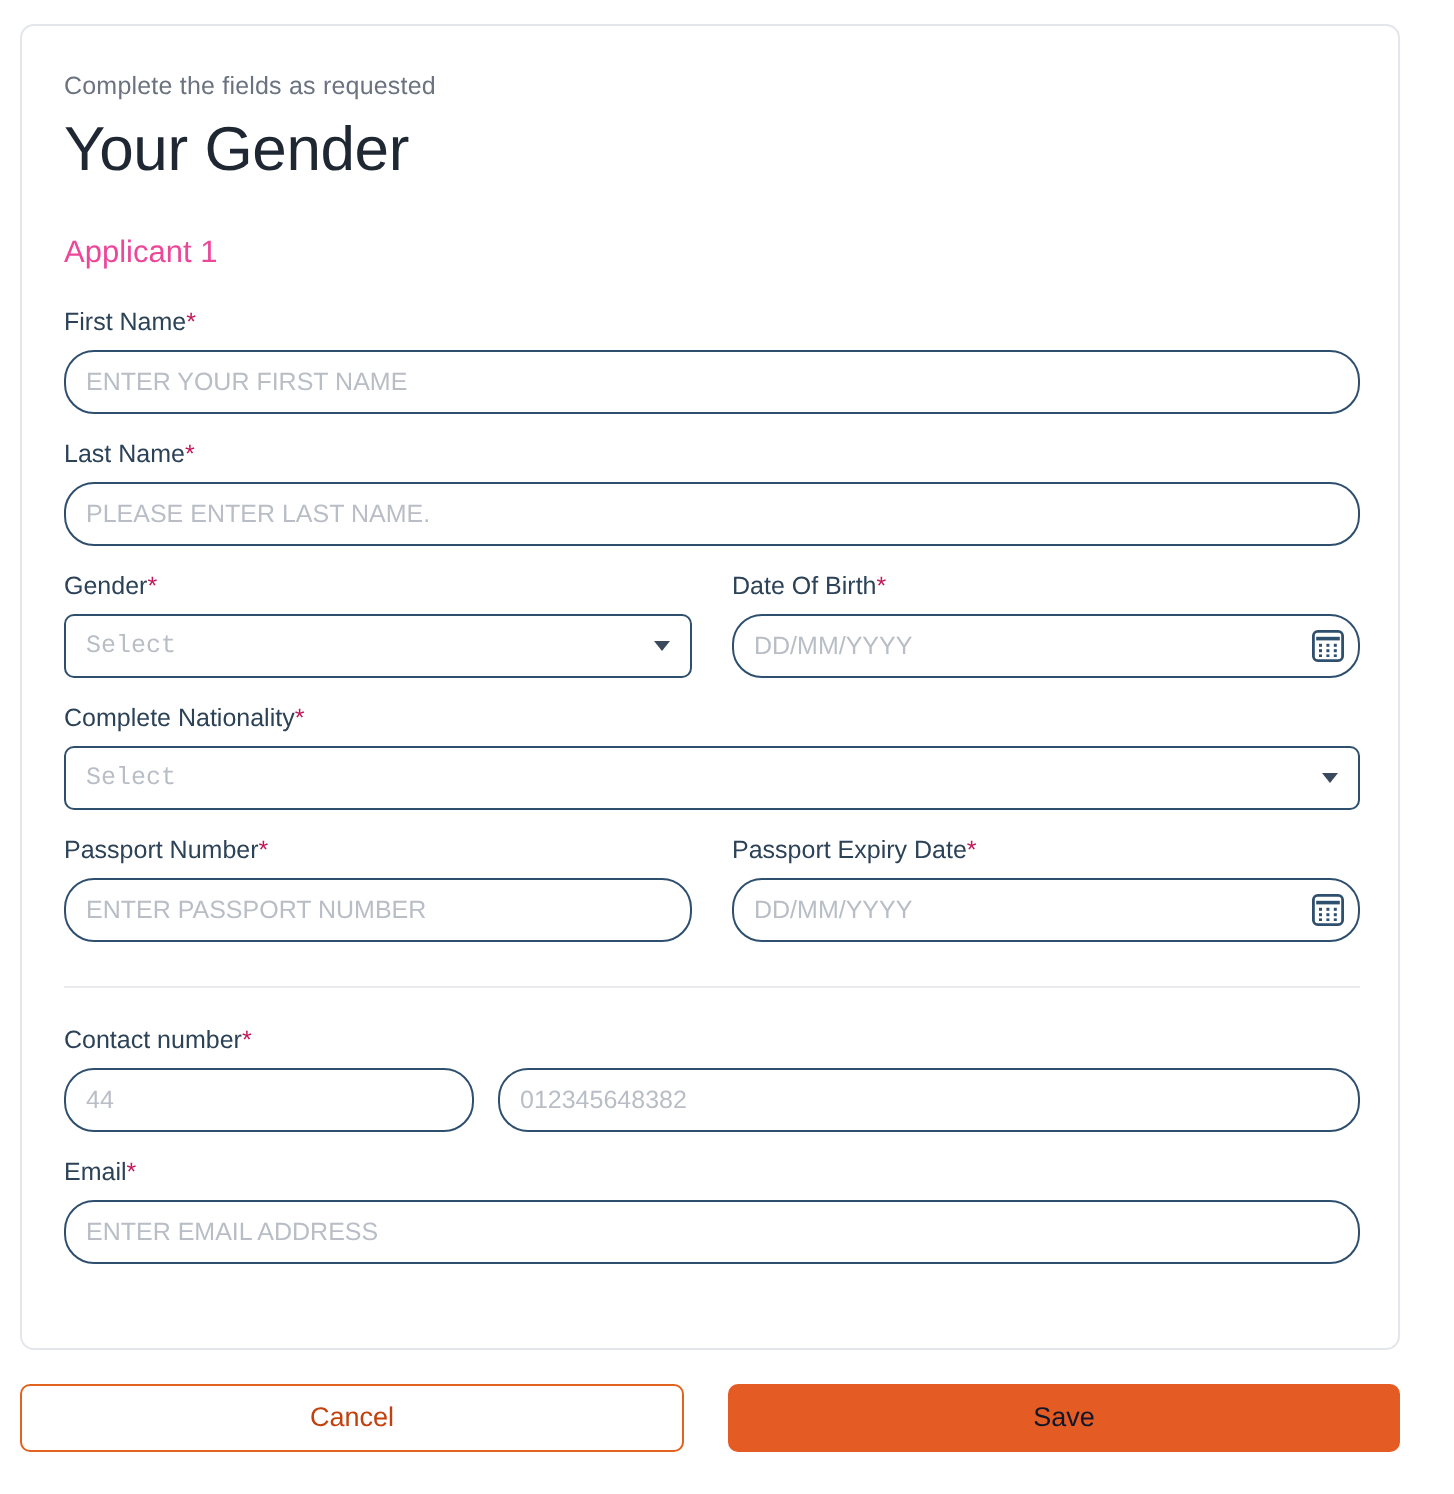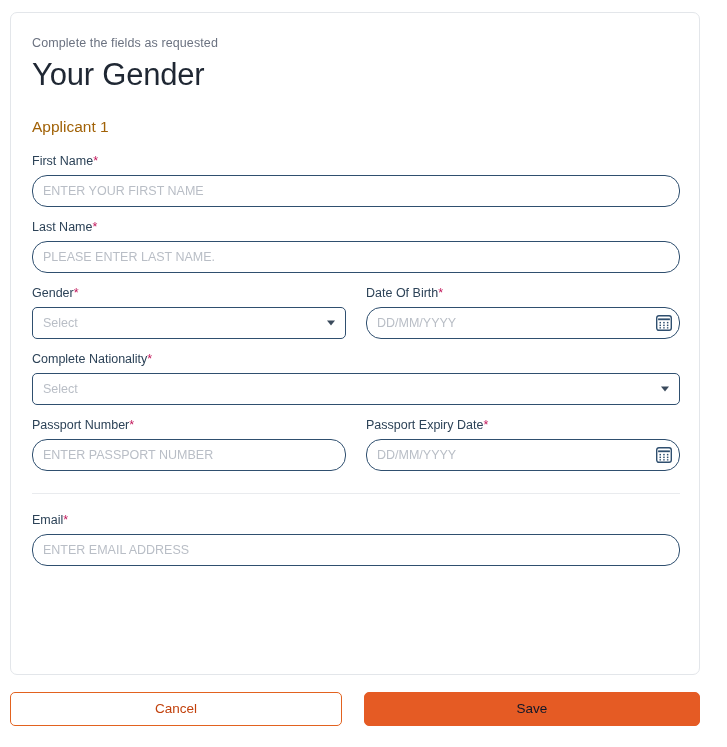--- a/index.html
+++ b/index.html
@@ -54,21 +54,21 @@
     font-weight: 400;
     color: #1f2733;
     margin: 0 0 22px 0;
     line-height: 40px;
     letter-spacing: -0.2px;
   }
 
   .applicant-heading {
     font-size: 15.5px;
     font-weight: 400;
-    color: #a16207;
+    color: #ec4899;
     margin: 0 0 16px 0;
     line-height: 20px;
   }
 
   
   .row {
     display: flex;
     gap: 20px;
     margin-bottom: 12px;
   }
@@ -117,21 +117,21 @@
 
   
   .sel {
     box-sizing: border-box;
     width: 100%;
     height: 32px;
     border: 1px solid #2f4f6f;
     border-radius: 5px;
     background: #ffffff;
     padding: 0 26px 0 10px;
-    font-family: Liberation Sans, sans-serif;
+    font-family: Liberation Mono, monospace;
     font-size: 12.5px;
     color: #b9bec6;
     line-height: 30px;
     display: flex;
     align-items: center;
     cursor: pointer;
     user-select: none;
   }
 
   .caret {
@@ -302,20 +302,33 @@
                   <rect x="10.9" y="12.2" width="1.5" height="1.3"></rect>
                 </g>
               </svg>
             </span>
           </span>
         </div>
       </div>
 
       <hr class="divider">
 
+      <div class="row">
+        <div style="flex:0 0 648px;max-width:648px;">
+          <label class="field-label"><span>Contact number</span><span class="req">*</span></label>
+          <div style="display:flex;gap:12px;">
+            <span class="input-wrap" style="flex:0 0 205px;">
+              <input class="txt" type="text" placeholder="44" style="">
+            </span>
+            <span class="input-wrap" style="flex:0 0 431px;">
+              <input class="txt" type="text" placeholder="012345648382" style="">
+            </span>
+          </div>
+        </div>
+      </div>
 
       <div class="row">
         <div class="col-full">
           <label class="field-label"><span>Email</span><span class="req">*</span></label>
           <span class="input-wrap">
             <input class="txt" type="text" placeholder="ENTER EMAIL ADDRESS" style="">
           </span>
         </div>
       </div>
 

